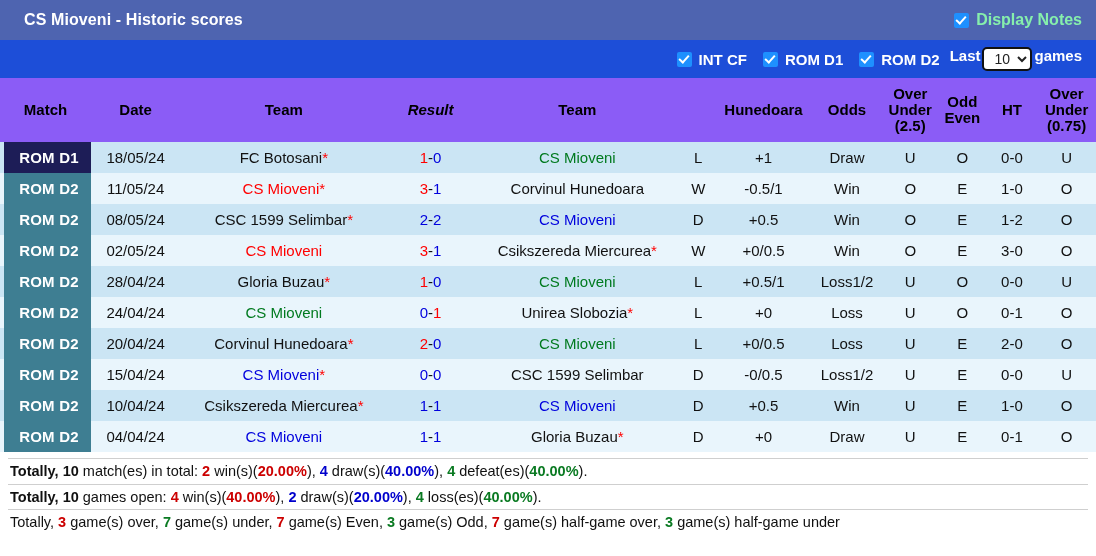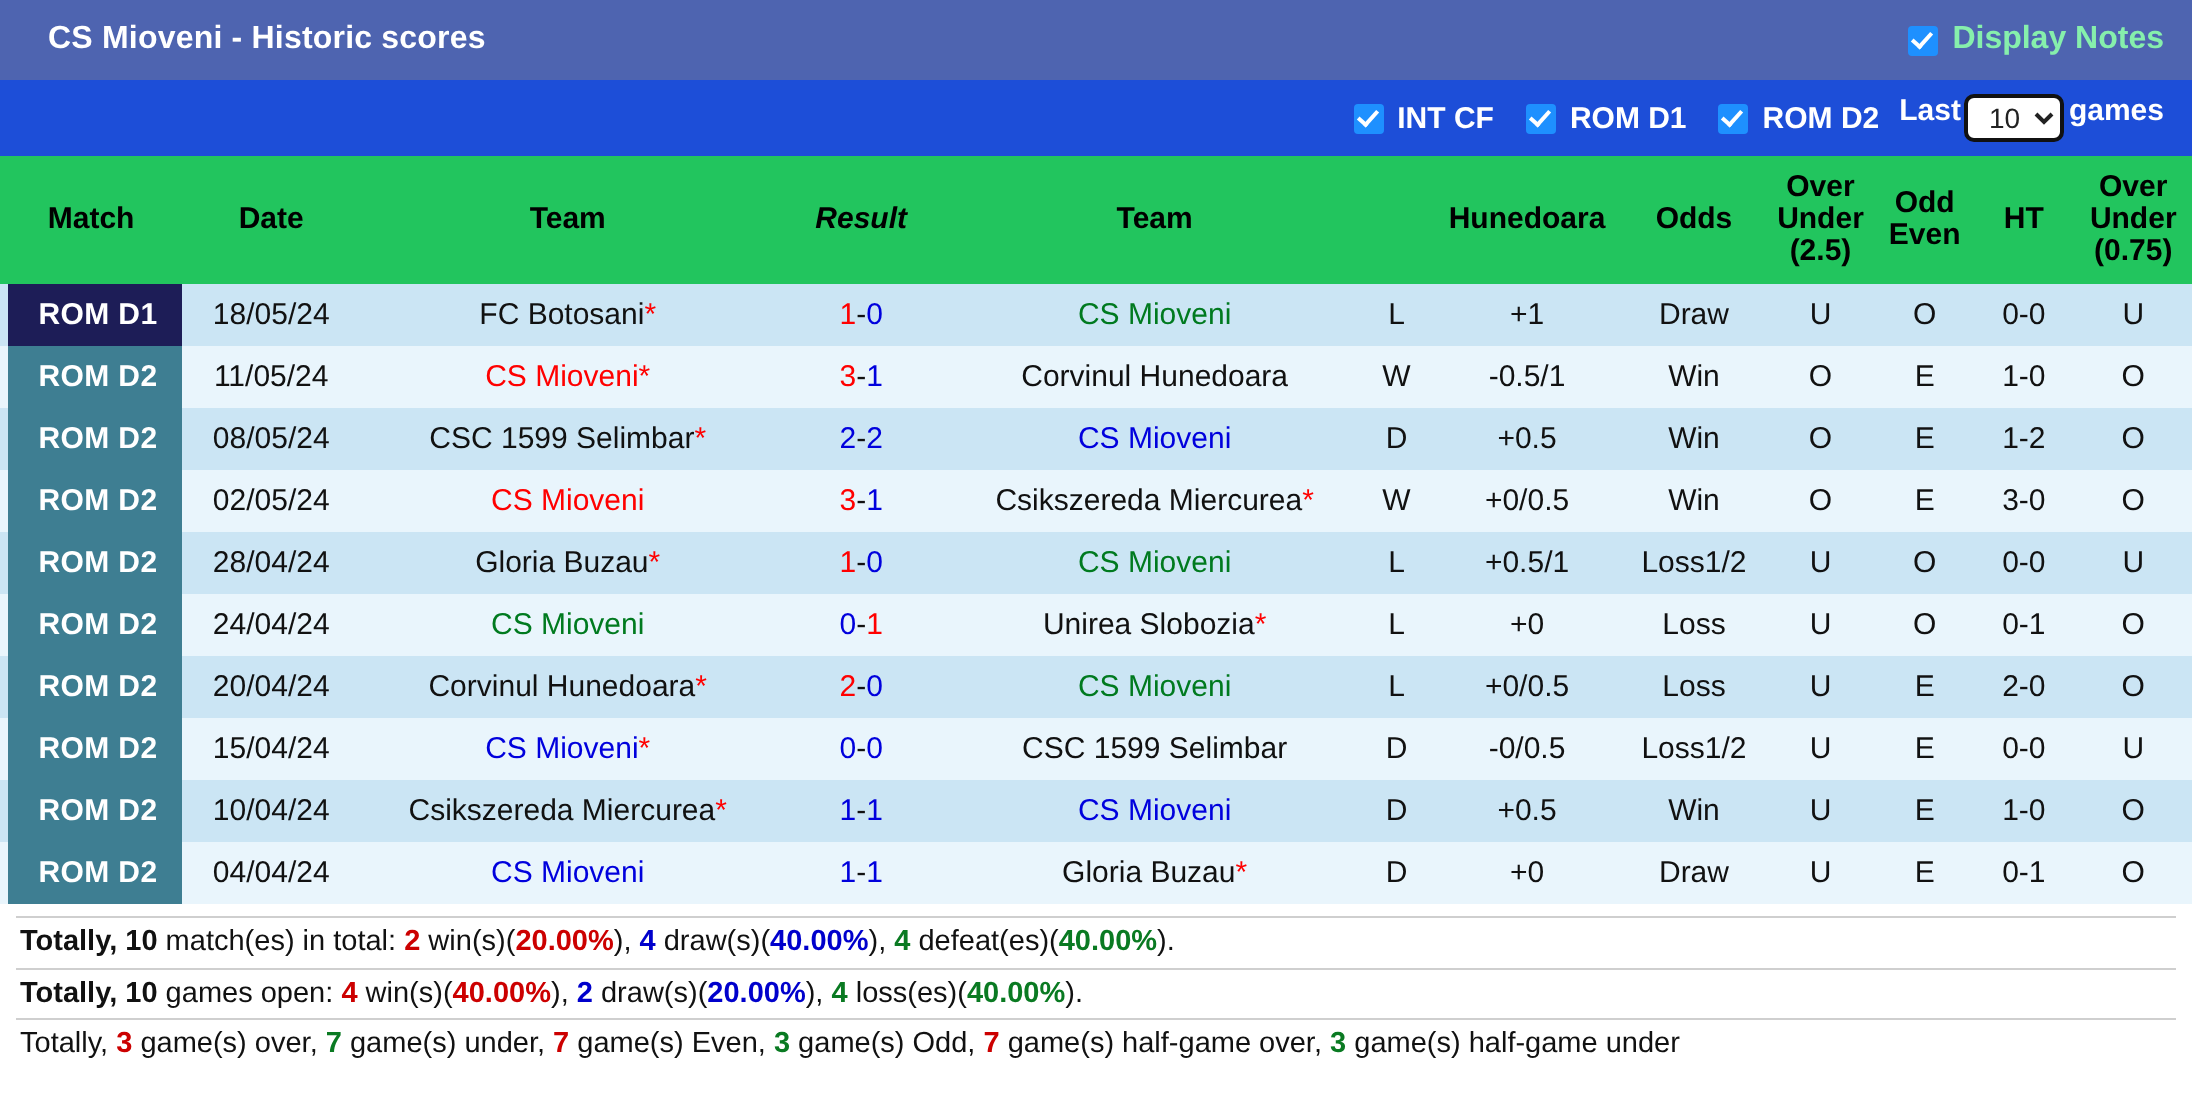--- a/index.html
+++ b/index.html
@@ -112,21 +112,21 @@
   }
 
   
   table.scores {
     width: 1096px;
     border-collapse: collapse;
     table-layout: fixed;
     font-size: 15px;
   }
   table.scores thead th {
-    background: #22c55e;
+    background: #8b5cf6;
     color: #000000;
     font-size: 15px;
     font-weight: bold;
     padding: 6px 2px;
     height: 64px;
     vertical-align: middle;
     text-align: center;
     line-height: 1.08;
   }
   table.scores tbody td {

